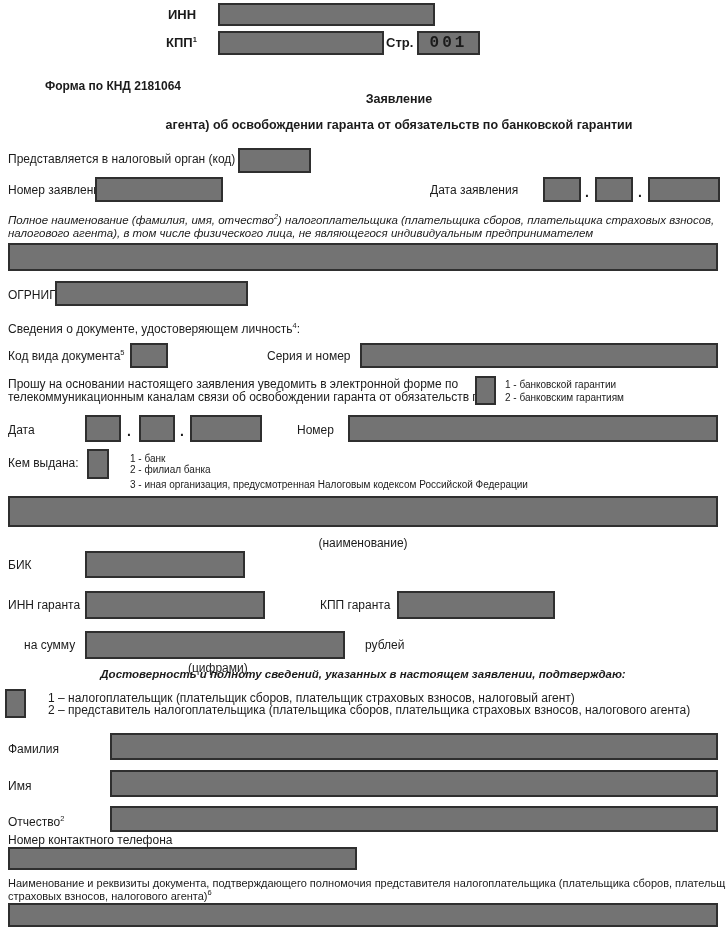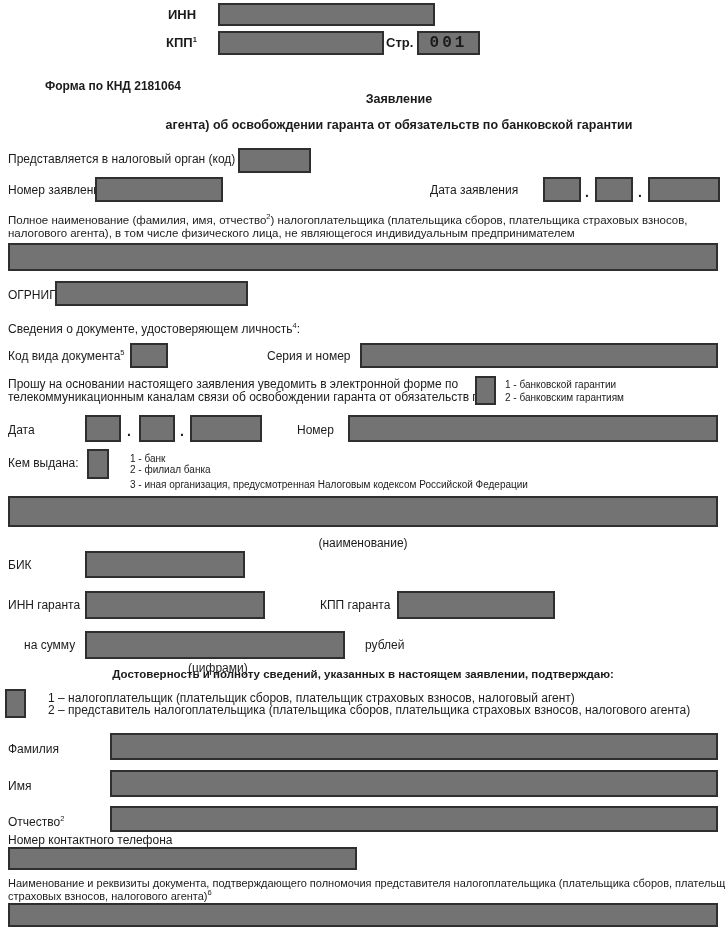--- a/index.html
+++ b/index.html
@@ -14,21 +14,21 @@
   .center { left:0; width:726px; text-align:center; }
   sup { font-size:7.5px; vertical-align:super; line-height:0; }
   .pageno {
     font-family:"Liberation Mono", monospace; font-size:16px; font-weight:bold;
     display:flex; align-items:center; justify-content:center; letter-spacing:3px;
   }
   .dotsep { position:absolute; font-size:14px; font-weight:bold; }
   .sm { font-size:10px; }
   .xs { font-size:12px; }
   .t11 { font-size:11px; }
-  .t115 { font-size:11.5px; }
+  .t115 { font-size:11.5px;font-style:italic; }
   .t125 { font-size:12.5px;margin-left:36px; }
   .t13 { font-size:13px; }
 </style>
 </head>
 <body>
 
 <div class="page">
 
   <div class="abs bold t13" style="left:168px;top:8px">ИНН</div>
   <div class="box" style="left:218px;top:3px;width:217px;height:23px"></div>

